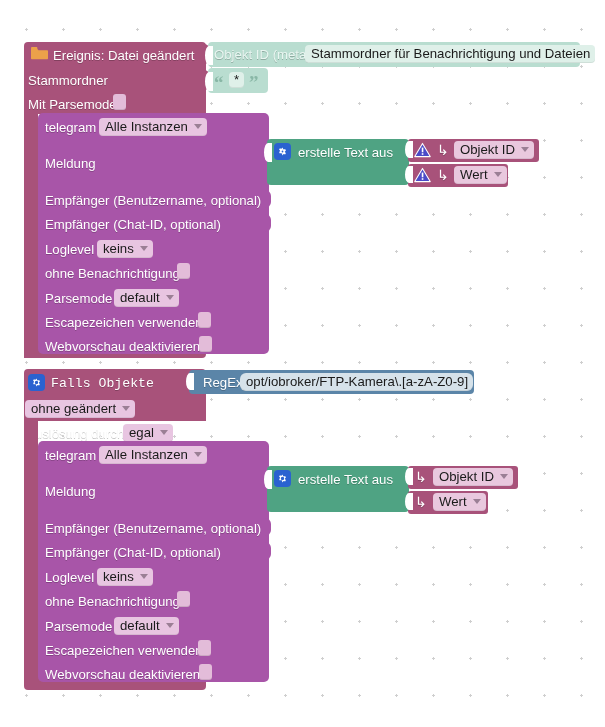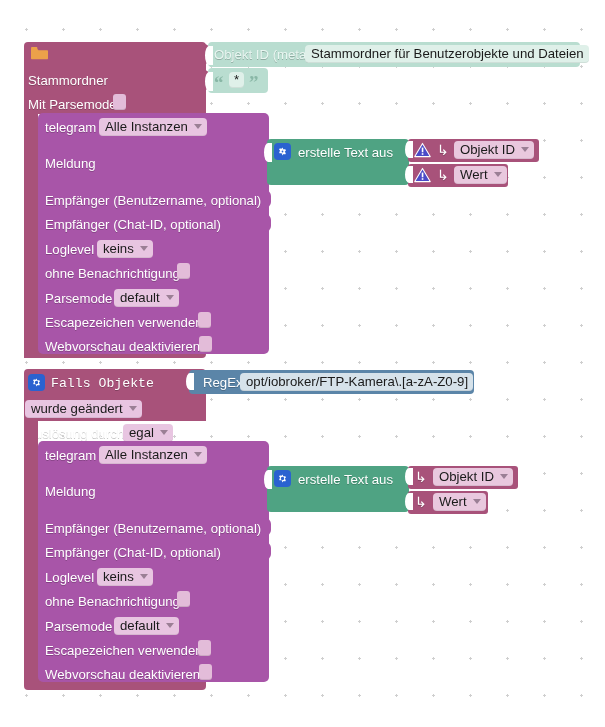--- a/index.html
+++ b/index.html
@@ -40,21 +40,21 @@
   
   .field{
     position:absolute;display:inline-flex;align-items:center;gap:5px;
     background:#e8c5e1;border-radius:4px;
     padding:2px 5px 3px 6px;
     font-size:13.2px;color:#1a1a1a;white-space:nowrap;line-height:1;
     box-shadow:inset 0 -1px 0 rgba(0,0,0,.07);
   }
   .field.teal{background:#dff0e9;}
   .field.mag{background:#e9c8de;}
-  .field.blue{background:#d6e2ea;}
+  .field.blue{background:#d6e2ea;border-radius:6px;}
   .caret{
     width:0;height:0;border-left:4px solid transparent;
     border-right:4px solid transparent;border-top:5px solid #9b7f95;
     margin-left:1px;display:inline-block;
   }
 
   
   .cbox{
     position:absolute;width:13px;height:16px;border-radius:3px;
     background:#e3bcd9;box-shadow:inset 0 -1px 0 rgba(0,0,0,.1);
@@ -106,33 +106,34 @@
 
   <div class="blk c-outer" style="left:200px;top:44px;width:10px;height:20px;border-radius:0 6px 6px 0;"></div>
   <div class="blk c-outer" style="left:200px;top:70px;width:10px;height:20px;border-radius:0 6px 6px 0;"></div>
 
   <span class="ico" style="left:31px;top:46px;">
     <svg width="17" height="14" viewBox="0 0 17 14">
       <path d="M0.8 2.6 H6 l1.4 1.6 H16.2 a.8.8 0 0 1 .8.8 V12.4 a.8.8 0 0 1-.8.8 H0.8 a.8.8 0 0 1-.8-.8 V3.4 a.8.8 0 0 1 .8-.8 Z" fill="#eca14a"></path>
       <path d="M0.8 1.0 H5.6 a.7.7 0 0 1 .7.7 V3.2 H0.1 V1.7 a.7.7 0 0 1 .7-.7 Z" fill="#eca14a"></path>
     </svg>
   </span>
+  <span class="lbl" style="left:53px;top:49px;">Ereignis: Datei geändert</span>
 
   <span class="lbl" style="left:28px;top:74px;">Stammordner</span>
 
   <span class="lbl" style="left:28px;top:98px;">Mit Parsemode</span>
   <span class="cbox" style="left:113px;top:94px;"></span>
 
   <div class="blk c-outer" style="left:24px;top:114px;width:14px;height:244px;"></div>
   <div class="blk c-outer" style="left:24px;top:344px;width:182px;height:14px;border-radius:0 0 4px 4px;"></div>
 
   <div class="blk c-teal" style="left:208px;top:42px;width:372px;height:25px;border-radius:4px;"></div>
   <div class="socket" style="left:205px;top:46px;"></div>
   <span class="lbl tealtxt" style="left:214px;top:48px;">Objekt ID (meta)</span>
-  <span class="field teal" style="left:305px;top:45px;">Stammordner für Benutzerobjekte und Dateien</span>
+  <span class="field teal" style="left:305px;top:45px;">Stammordner für Benachrichtigung und Dateien</span>
 
   <div class="blk c-teal" style="left:208px;top:68px;width:60px;height:25px;border-radius:4px;"></div>
   <div class="socket" style="left:205px;top:72px;"></div>
   <span class="quote" style="left:214px;top:73px;">“</span>
   <span class="field teal" style="left:229px;top:72px;padding:1px 5px 2px 5px;">*</span>
   <span class="quote" style="left:249px;top:73px;">”</span>
 
   <div class="blk c-tele" style="left:38px;top:113px;width:231px;height:241px;border-radius:5px;"></div>
   <span class="lbl" style="left:45px;top:121px;">telegram</span>
   <span class="field" style="left:99px;top:118px;">
@@ -214,21 +215,21 @@
   <div class="blk c-outer2" style="left:200px;top:371px;width:10px;height:20px;border-radius:0 6px 6px 0;"></div>
 
   <span class="ico gear" style="left:28px;top:374px;">
     <svg width="11" height="11" viewBox="0 0 16 16">
       <path fill="#ffffff" d="M8 2.2 6.9 3.6a4.6 4.6 0 0 0-1 .4L4.2 3.4 3 5.5l1.4 1.1a4.4 4.4 0 0 0 0 1.1L3 8.8l1.2 2.1 1.7-.6c.3.2.6.3 1 .4L8 13.8l1.1-1.7c.3-.1.7-.2 1-.4l1.7.6 1.2-2.1-1.4-1.1a4.4 4.4 0 0 0 0-1.1L13 6.6l-1.2-2.1-1.7.6a4.6 4.6 0 0 0-1-.4L8 2.2Zm0 3.3a2.5 2.5 0 1 1 0 5 2.5 2.5 0 0 1 0-5Z"></path>
     </svg>
   </span>
   <span class="lbl" style="left:51px;top:377px;font-family:Liberation Mono, monospace;">Falls Objekte</span>
 
   <span class="field" style="left:25px;top:400px;">
-    <span>wurde geändert</span>
+    <span>ohne geändert</span>
       <i class="caret"></i>
   </span>
 
   <span class="lbl" style="left:26px;top:427px;">Auslösung durch</span>
   <span class="field" style="left:123px;top:424px;">
     <span>egal</span>
       <i class="caret"></i>
   </span>
 
   <div class="blk c-outer2" style="left:24px;top:421px;width:14px;height:255px;"></div>

